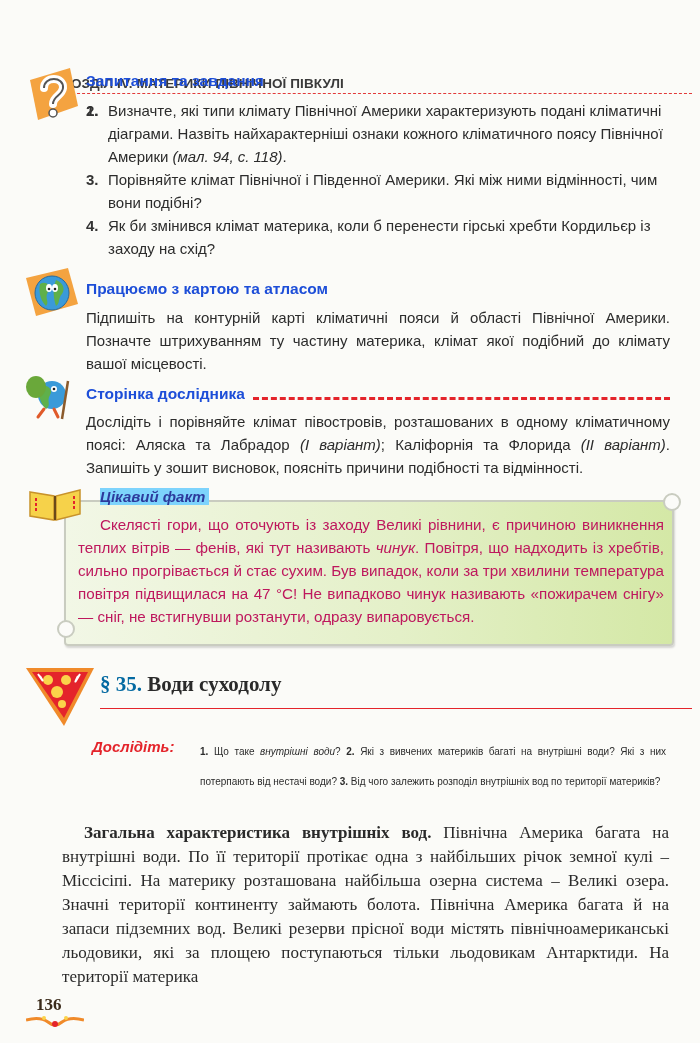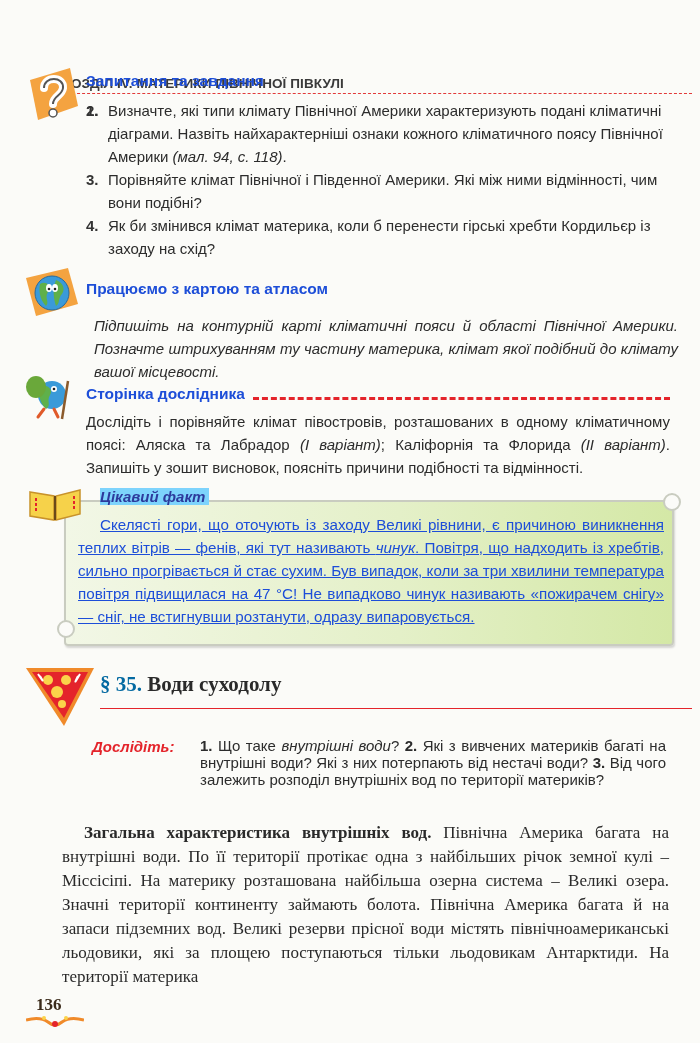--- a/index.html
+++ b/index.html
@@ -34,31 +34,31 @@
     border:2px solid #c9ccc0;
     border-radius:4px;
     box-shadow:1px 2px 2px rgba(0,0,0,0.15);
   }
   .fact-box .notch { position:absolute; width:14px; height:14px; background:#fbfbf8; border-radius:50%; border:2px solid #c9ccc0; }
   .fact-title {
     position:absolute; left:100px; top:488px;
     font-size:15px; font-weight:bold; font-style:italic; color:#2d3a9c;
     background:#7dd3fc; padding-right:4px;
   }
-  .fact-text { position:absolute; left:78px; top:513px; width:586px; font-size:15.2px; line-height:23px; color:#1d4ed8;text-decoration:underline; }
+  .fact-text { position:absolute; left:78px; top:513px; width:586px; font-size:15.2px; line-height:23px; color:#be185d; }
 
   .para-header {
     position:absolute; left:100px; top:672px;
     font-family:"Liberation Serif", serif; font-size:21px; font-weight:bold; color:#2a2a2a;
   }
   .para-header .num { color:#0369a1;font-family:Liberation Serif, serif; }
   .para-rule { position:absolute; left:100px; top:708px; width:592px; height:0; border-top:1.5px solid #e4242b; }
 
   .recall-label { position:absolute; left:92px; top:738px; font-size:15px; font-weight:bold; font-style:italic; color:#e4242b; }
-  .recall-text { position:absolute; left:200px; top:737px; width:466px; font-size:15px; line-height:17px; color:#2c2c2c; }
+  .recall-text { position:absolute; left:200px; top:737px; width:466px; font-size:10px; line-height:30px; color:#2c2c2c; }
 
   .serif-body {
     position:absolute; left:62px; top:821px; width:607px;
     font-family:"Liberation Serif", serif; font-size:17px; line-height:24px; color:#2a2a2a;
     text-align:justify; text-indent:22px;
   }
   .page-num {
     position:absolute; left:36px; top:995px;
     font-family:"Liberation Serif", serif; font-weight:bold; font-size:17px; color:#3a2a1a;
   }
@@ -90,21 +90,21 @@
     <circle cx="28" cy="25" r="17" fill="#3a9ad9" stroke="#2a6a9a" stroke-width="1"></circle>
     <path d="M16 16 C22 12,28 18,24 24 C20 30,26 34,22 38 C18 34,14 26,16 16Z" fill="#5fb04a"></path>
     <path d="M32 12 C38 14,42 20,38 26 C34 30,36 36,32 38 C30 32,28 22,32 12Z" fill="#5fb04a"></path>
     <ellipse cx="25" cy="20" rx="3" ry="4" fill="#fff"></ellipse>
       <ellipse cx="31" cy="20" rx="3" ry="4" fill="#fff"></ellipse>
     <circle cx="25" cy="21" r="1.3" fill="#222"></circle>
       <circle cx="31" cy="21" r="1.3" fill="#222"></circle>
   </svg>
 </div>
 <h2 class="section-title abs" style="left:86px; top:280px;">Працюємо з картою та атласом</h2>
-<p class="body-sans abs" style="left:86px; top:306px; width:584px; margin:8px; text-align:justify;font-style:italic;">Підпишіть на контурній карті кліматичні пояси й області Північної Америки. Позначте штрихуванням ту частину материка, клімат якої подібний до клімату вашої місцевості.</p>
+<p class="body-sans abs" style="left:86px; top:306px; width:584px; margin:0; text-align:justify;">Підпишіть на контурній карті кліматичні пояси й області Північної Америки. Позначте штрихуванням ту частину материка, клімат якої подібний до клімату вашої місцевості.</p>
 
 <div class="abs" style="left:24px; top:373px; width:58px; height:48px;">
   <svg width="58" height="48" viewBox="0 0 58 48">
     <circle cx="28" cy="22" r="14" fill="#3a9ad9"></circle>
     <path d="M16 14 C22 10,30 16,26 22 C22 28,28 32,22 36 C16 30,14 22,16 14Z" fill="#5fb04a"></path>
     <ellipse cx="12" cy="14" rx="10" ry="11" fill="#6aa83a"></ellipse>
     <line x1="44" y1="8" x2="38" y2="46" stroke="#8b5a2b" stroke-width="2.5"></line>
     <path d="M20 36 L14 44 M30 36 L34 44" stroke="#e05a2a" stroke-width="3" stroke-linecap="round"></path>
     <circle cx="30" cy="16" r="3" fill="#fff"></circle>
       <circle cx="30" cy="16" r="1.3" fill="#222"></circle>

